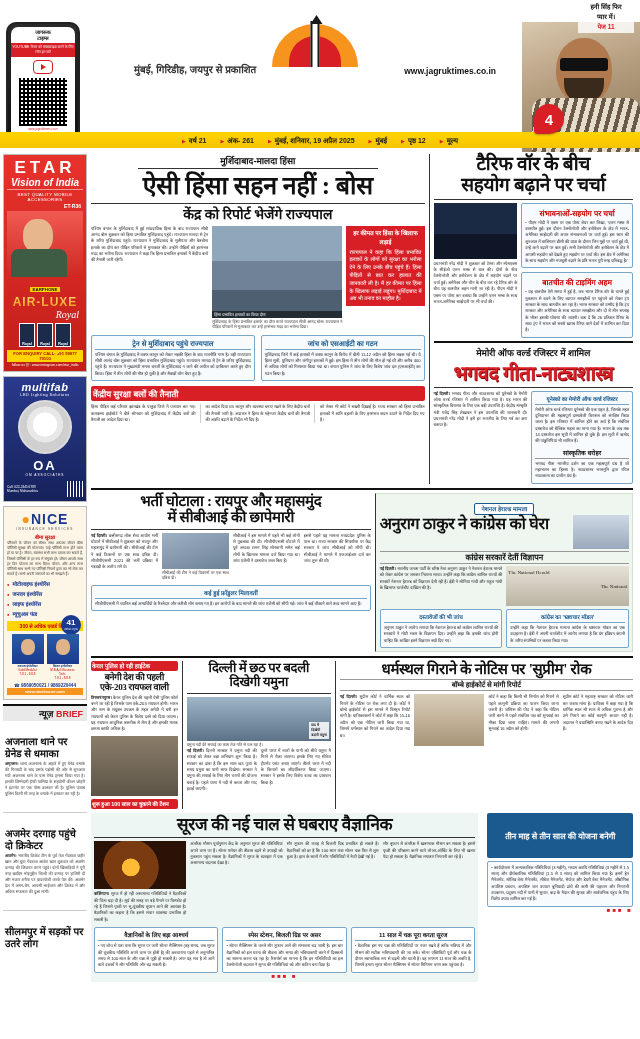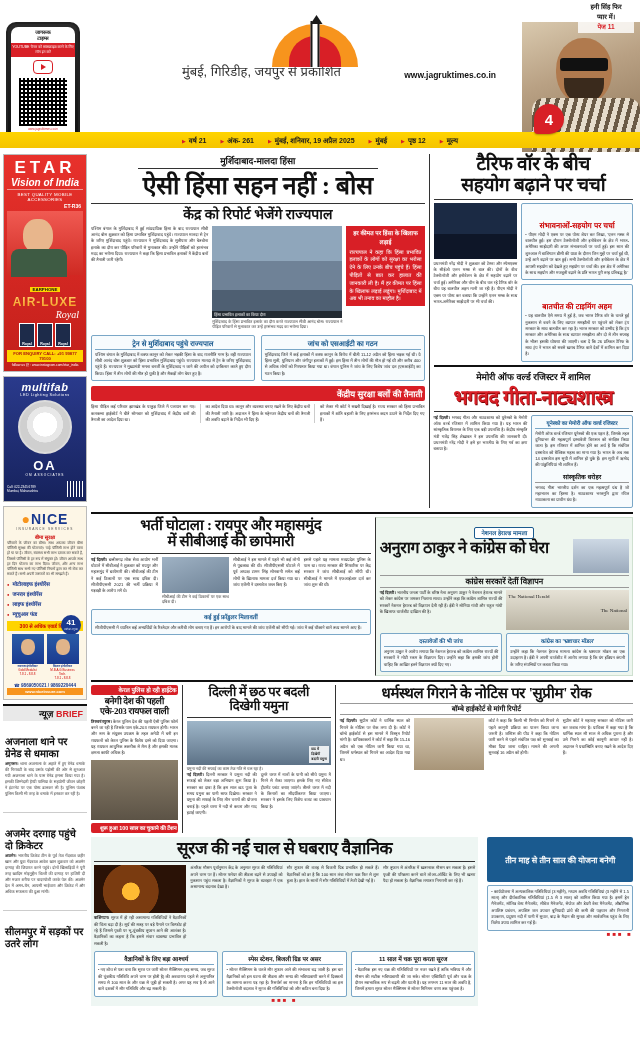--- a/index.html
+++ b/index.html
@@ -47,21 +47,21 @@
     width:9px; height:46px; background:#fff; border-left:2px solid #1a1a1a; border-right:2px solid #1a1a1a; }
   .pen-emblem .nib::before{content:"";position:absolute;left:-2px;top:-6px;
     border-left:6px solid transparent;border-right:6px solid transparent;border-bottom:9px solid #1a1a1a;}
   .masthead-title {
     font-family:"Liberation Serif","DejaVu Serif",serif;
     font-size:48px; font-weight:bold; letter-spacing:-1px; line-height:1;
     color:#111; white-space:nowrap;
   }
   .masthead-sub { display:flex; justify-content:space-between; align-items:flex-end;
      margin-top:2px; padding:0 14px; }
-  .masthead-sub .pubs { font-size:13px; font-weight:normal; color:#333;margin-left:48px; }
+  .masthead-sub .pubs { font-size:10px; font-weight:bold; color:#333; }
   .masthead-sub .site { font-size:8.5px; font-weight:bold; color:#111; }
 
   .price-badge {
     position:absolute; right:76px; top:104px; width:30px; height:30px;
     background:#d81f26; color:#fff; border-radius:50% 50% 50% 4px;
     display:flex;align-items:center;justify-content:center;
     font-size:15px;font-weight:bold; box-shadow:0 1px 2px rgba(0,0,0,.3); z-index:4;
   }
   .singer {
     position:absolute; right:0; top:22px; width:118px; height:130px;
@@ -176,24 +176,24 @@
   .photo.cap{position:relative;}
   .photo .capbar{position:absolute;left:0;bottom:0;width:100%;background:rgba(0,0,0,.55);
      color:#fff;font-size:4px;padding:1px 2px;}
   .photo-caption{font-size:4px;color:#333;line-height:1.4;padding:1px 0;text-align:justify;}
   .bodytext{font-size:4.1px;line-height:1.55;text-align:justify;color:#222;}
   .bodytext b.dl{font-weight:bold;color:#111;}
 
   .boxed{border:1px solid #7aa7c7;border-radius:2px;padding:3px;background:#f7fbfd;}
   .boxed .bh{font-size:7px;font-weight:bold;text-align:center;color:#1a5a8f;
      border-bottom:1px solid #7aa7c7;padding-bottom:1px;margin-bottom:2px;}
-  .corner-box{position:relative;padding:16px 3px 3px;}
+  .corner-box{position:relative;padding:4px 3px 3px;}
   .corner-box .ch{font-size:7.5px;font-weight:bold;color:#c00;text-align:center;margin-bottom:2px;}
 
-  .redbanner{background:#d81f26;color:#fff;text-align:right;font-size:8.5px;font-weight:bold;
+  .redbanner{background:#d81f26;color:#fff;text-align:left;font-size:8.5px;font-weight:bold;
      padding:2px; border-radius:2px;}
   .bluebanner{background:#1a5a8f;color:#fff;text-align:center;font-size:8px;font-weight:bold;
      padding:17px; border-radius:2px;}
   .tag-pill{display:inline-block;border:1px solid #1a5a8f;color:#1a5a8f;font-size:6px;
      font-weight:bold;padding:1px 6px;border-radius:2px;background:#fff;}
 
   .gita{font-family:"Liberation Serif",serif;font-size:20px;font-weight:bold;text-align:center;
      color:#d81f26;letter-spacing:-.5px;line-height:1.05;
      text-shadow:.6px .6px 0 #7a0000;}
   .greenpanel{background:#eef6ef;padding:3px;border:1px solid #cfe0d0;}

